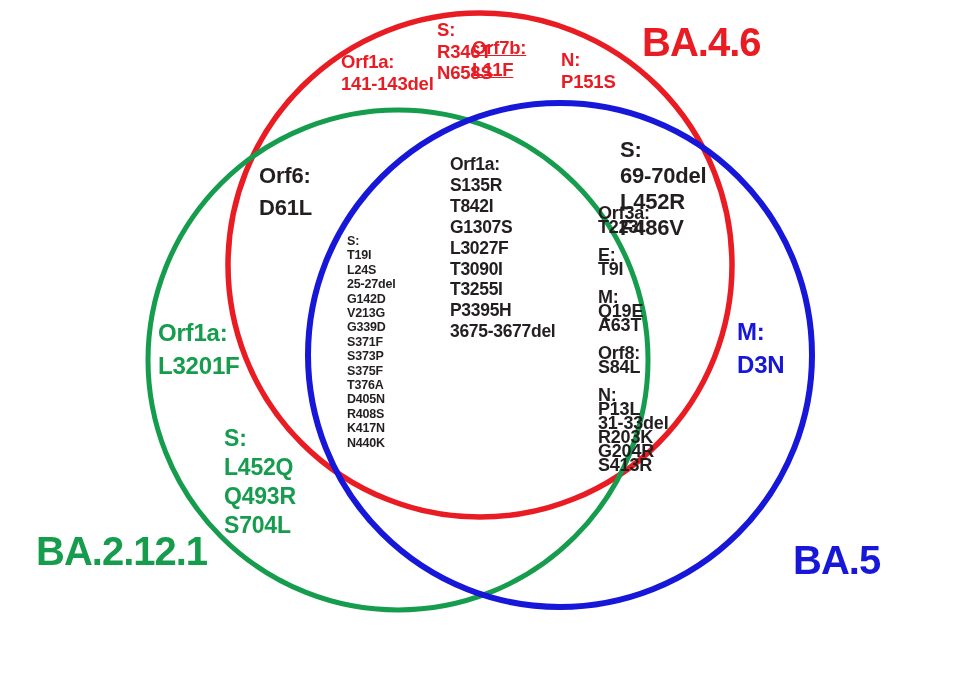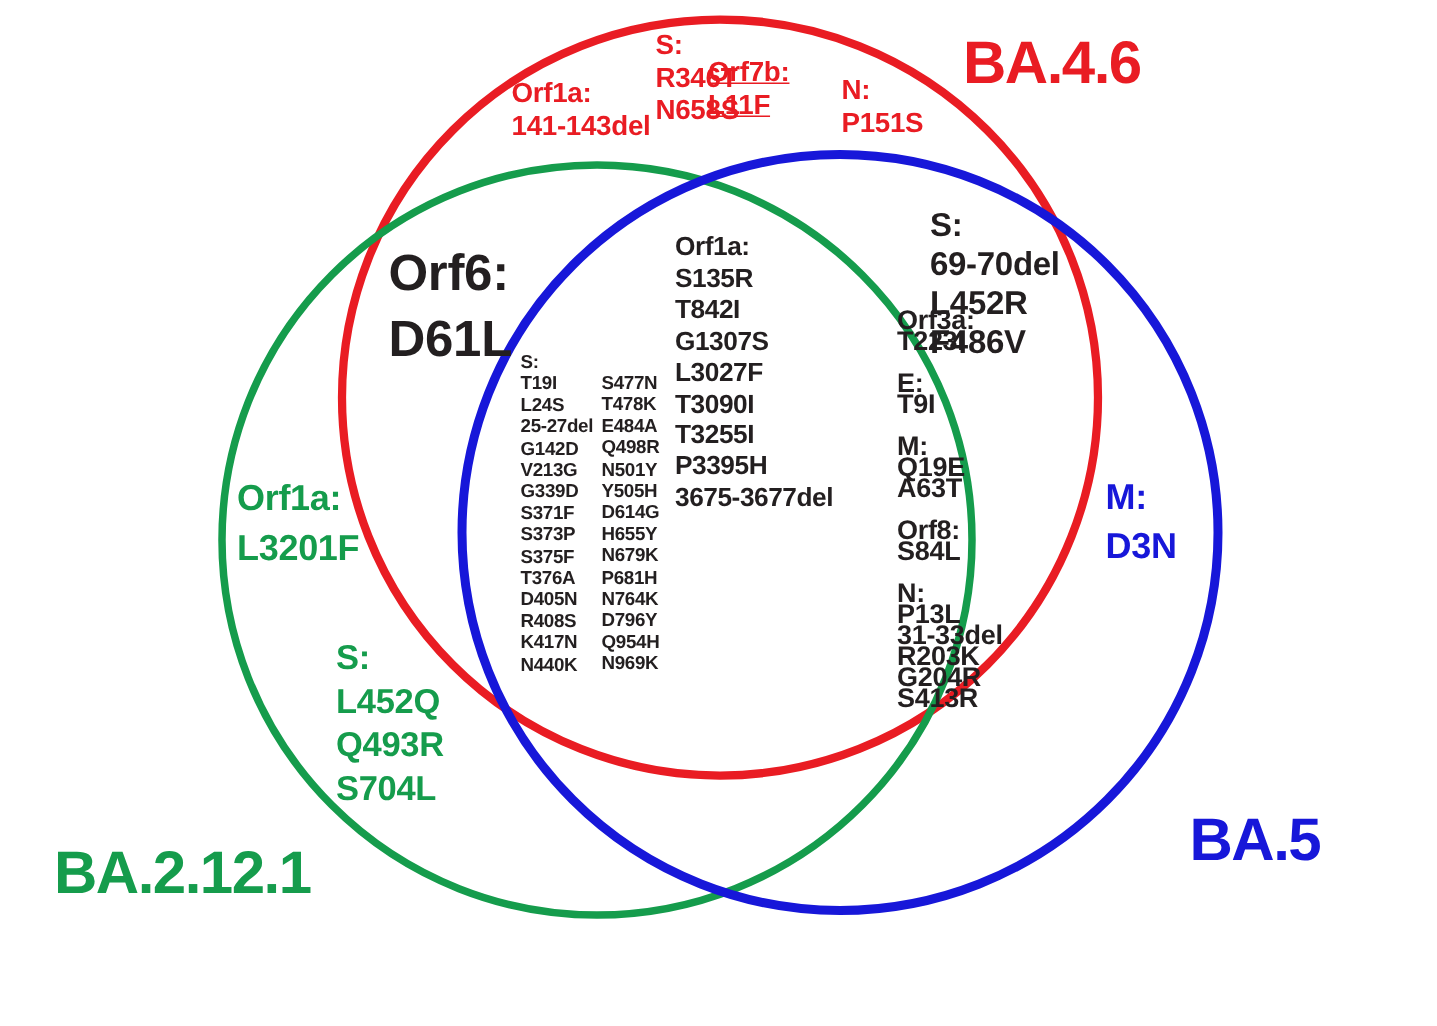--- a/index.html
+++ b/index.html
@@ -11,38 +11,38 @@
   .label {
     position:absolute; font-weight:700; white-space:pre-line;
     color:#231f20; letter-spacing:-0.2px; line-height:1.15;
   }
   .red   { color:#e91c23; }
   .green { color:#159c4c; }
   .blue  { color:#1717d9; }
   .set-title { font-size:40px; letter-spacing:-1px; line-height:1; }
   .ann-sm  { font-size:18.5px; line-height:21.5px; }
   .ann-md  { font-size:23px;  line-height:28px; }
-  .ann-lg  { font-size:34px;  line-height:44px; }
+  .ann-lg  { font-size:22px;  line-height:32px; }
   .list-lg { font-size:17.5px; line-height:20.9px; letter-spacing:-0.3px; }
   .list-sm { font-size:12.5px; line-height:14.4px; letter-spacing:-0.2px; }
   .list-xs { font-size:18px;   line-height:14px;   letter-spacing:-0.2px;margin-left:44px; }
 </style>
 </head>
 <body>
 
 <div id="stage">
 
   <svg id="venn-svg" width="958" height="684" viewBox="0 0 958 684">
     <circle cx="480" cy="265" r="252" fill="none" stroke-width="5.5" stroke="#e91c23"></circle>
     <circle cx="398" cy="360" r="250" fill="none" stroke-width="5" stroke="#159c4c"></circle>
     <circle cx="560" cy="355" r="252" fill="none" stroke-width="6" stroke="#1717d9"></circle>
   </svg>
 
   <div class="label red set-title" style="left:642px; top:22px;">BA.4.6</div>
-  <div class="label green set-title" style="left:36px; top:562px;">BA.2.12.1</div>
+  <div class="label green set-title" style="left:36px; top:531px;">BA.2.12.1</div>
   <div class="label blue set-title" style="left:793px; top:540px;">BA.5</div>
 
   <div class="label red ann-sm" style="left:341px; top:51px;">Orf1a:
 141-143del</div>
   <div class="label red ann-sm" style="left:437px; top:19px;">S:
 R346T
 N658S</div>
   <div class="label red ann-sm" style="left:472px; top:37px;text-decoration:underline;">Orf7b:
 L11F</div>
   <div class="label red ann-sm" style="left:561px; top:49px;">N:
@@ -83,34 +83,20 @@
 V213G
 G339D
 S371F
 S373P
 S375F
 T376A
 D405N
 R408S
 K417N
 N440K</div>
-  <div class="label list-sm" style="left:401px; top:248px;">S477N
-T478K
-E484A
-Q498R
-N501Y
-Y505H
-D614G
-H655Y
-N679K
-P681H
-N764K
-D796Y
-Q954H
-N969K</div>
   <div class="label list-xs" style="left:554px; top:206px;">Orf3a:
 T223I
 
 E:
 T9I
 
 M:
 Q19E
 A63T
 

